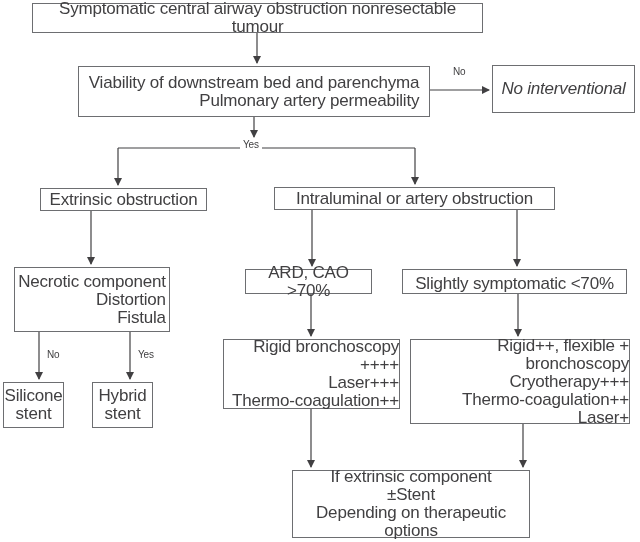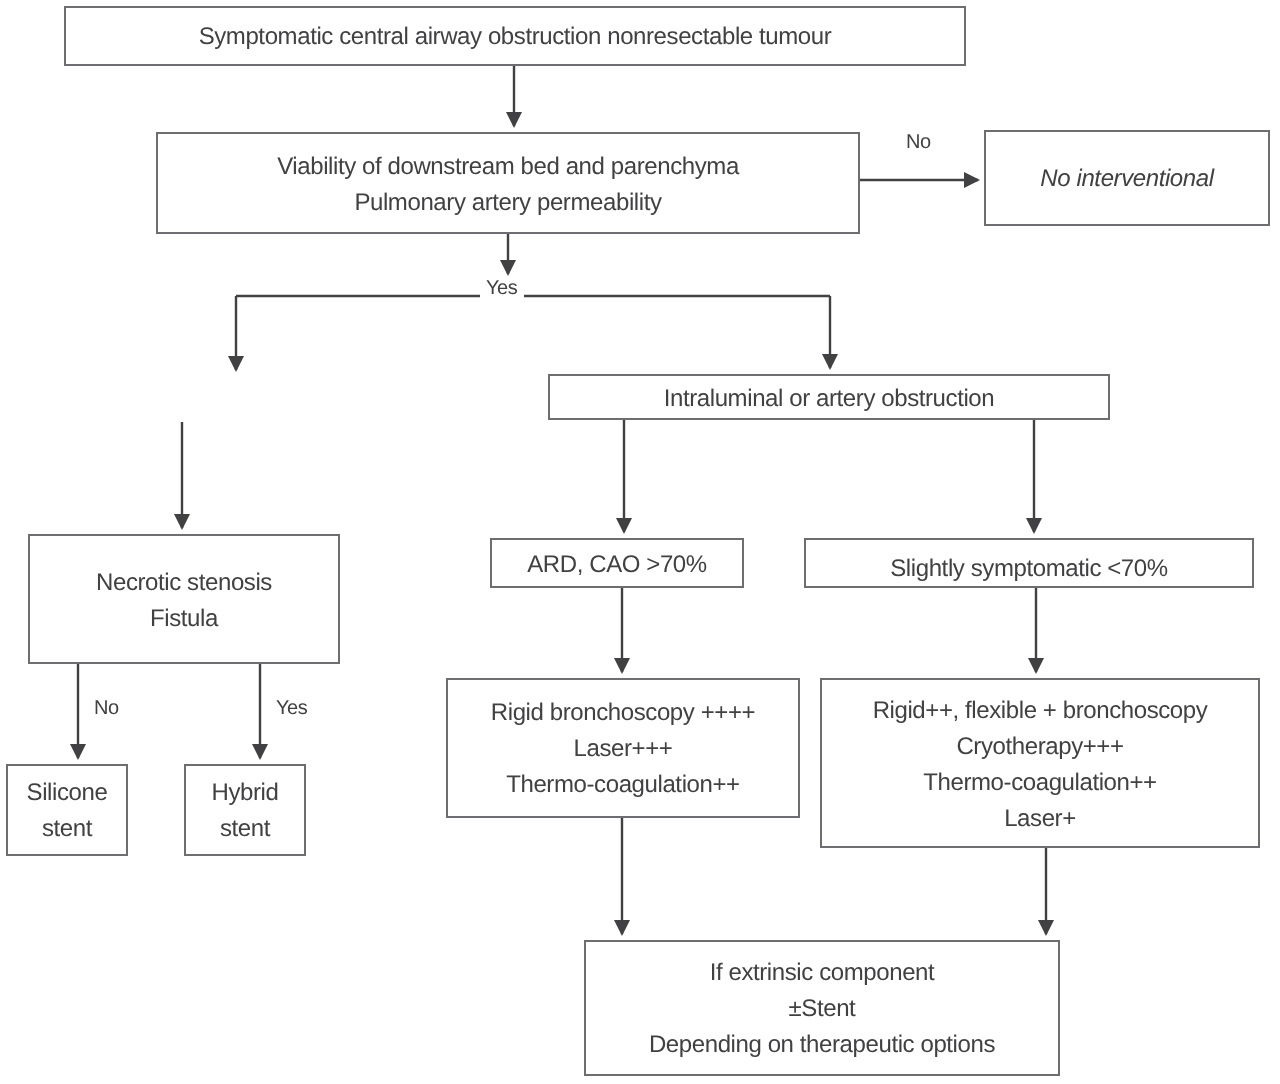--- a/index.html
+++ b/index.html
@@ -19,24 +19,24 @@
   }
   svg.connectors{position:absolute;left:0;top:0;width:640px;height:542px;}
   svg.connectors path.edge{stroke:var(--line);stroke-width:1.2;fill:none;}
   svg.connectors marker path{fill:var(--line);stroke:none;}
   .node{
     position:absolute;
     box-sizing:border-box;
     border:1px solid var(--border);
     background:var(--bg);
     display:flex;align-items:center;justify-content:center;
-    font-size:12px;line-height:18px;letter-spacing:-0.2px;
+    font-size:17px;line-height:18px;letter-spacing:-0.2px;
   }
   .node .txt{width:max-content;max-width:100%;}
-  .node.block-left .txt{text-align:center;}
+  .node.block-left .txt{text-align:right;}
   .node.block-center .txt{text-align:center;}
   .edge-label{
     position:absolute;
     font-size:10px;letter-spacing:-0.2px;
     color:var(--text);
     background:var(--bg);
     padding:0 3px;
     white-space:nowrap;
   }
 </style>
@@ -80,30 +80,36 @@
       <div>Pulmonary artery permeability</div>
     </div>
   </div>
 
   <div class="node block-center" style="left:492px;top:65px;width:143px;height:48px;font-style:italic;">
     <div class="txt">
       <div>No interventional</div>
     </div>
   </div>
 
+  <div class="node block-center" style="left:40px;top:188px;width:167px;height:23px;">
+    <div class="txt">
+        <div>Extrinsic obstruction</div>
+      </div>
+  </div>
 
   <div class="node block-center" style="left:274px;top:187px;width:281px;height:23px;">
     <div class="txt">
         <div>Intraluminal or artery obstruction</div>
       </div>
   </div>
 
   <div class="node block-left" style="left:14px;top:267px;width:156px;height:65px;">
     <div class="txt">
-      <div>Necrotic stenosis</div>
+      <div>Necrotic component</div>
+      <div>Distortion</div>
       <div>Fistula</div>
     </div>
   </div>
 
   <div class="node block-center" style="left:245px;top:269px;width:127px;height:25px;">
     <div class="txt">
         <div>ARD, CAO &gt;70%</div>
       </div>
   </div>
 

